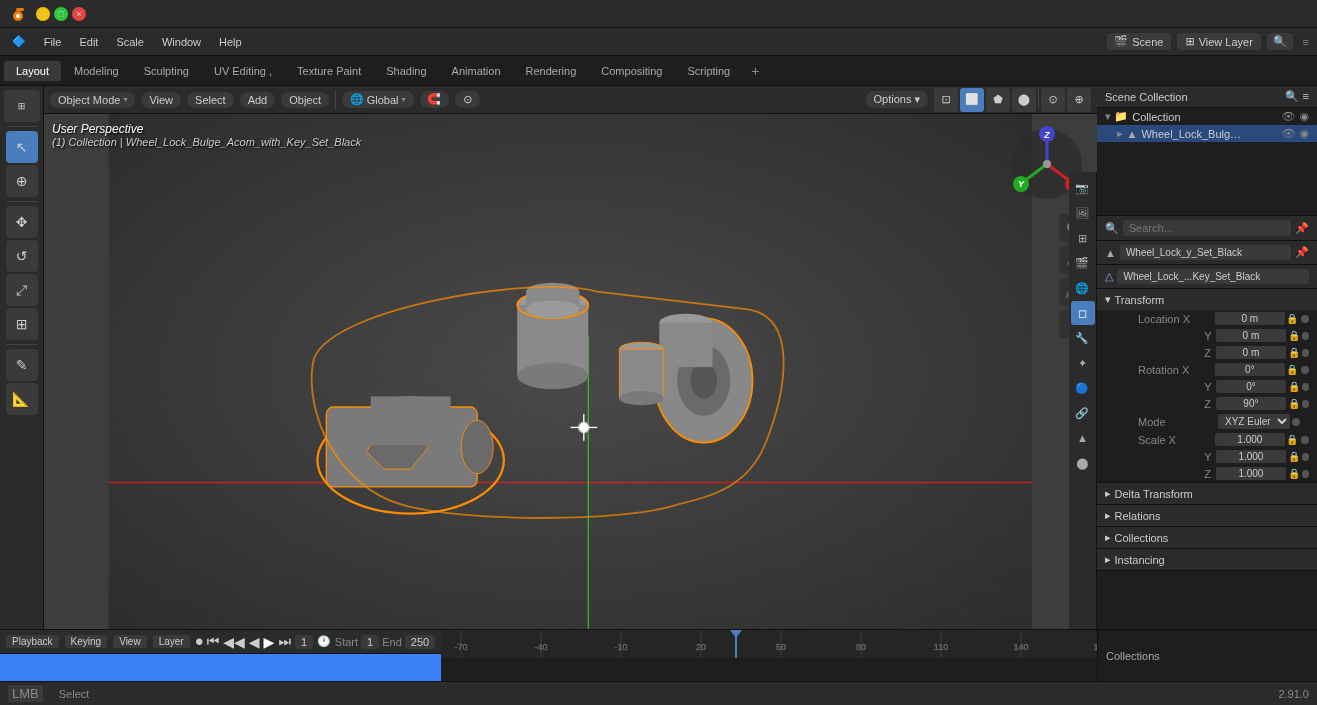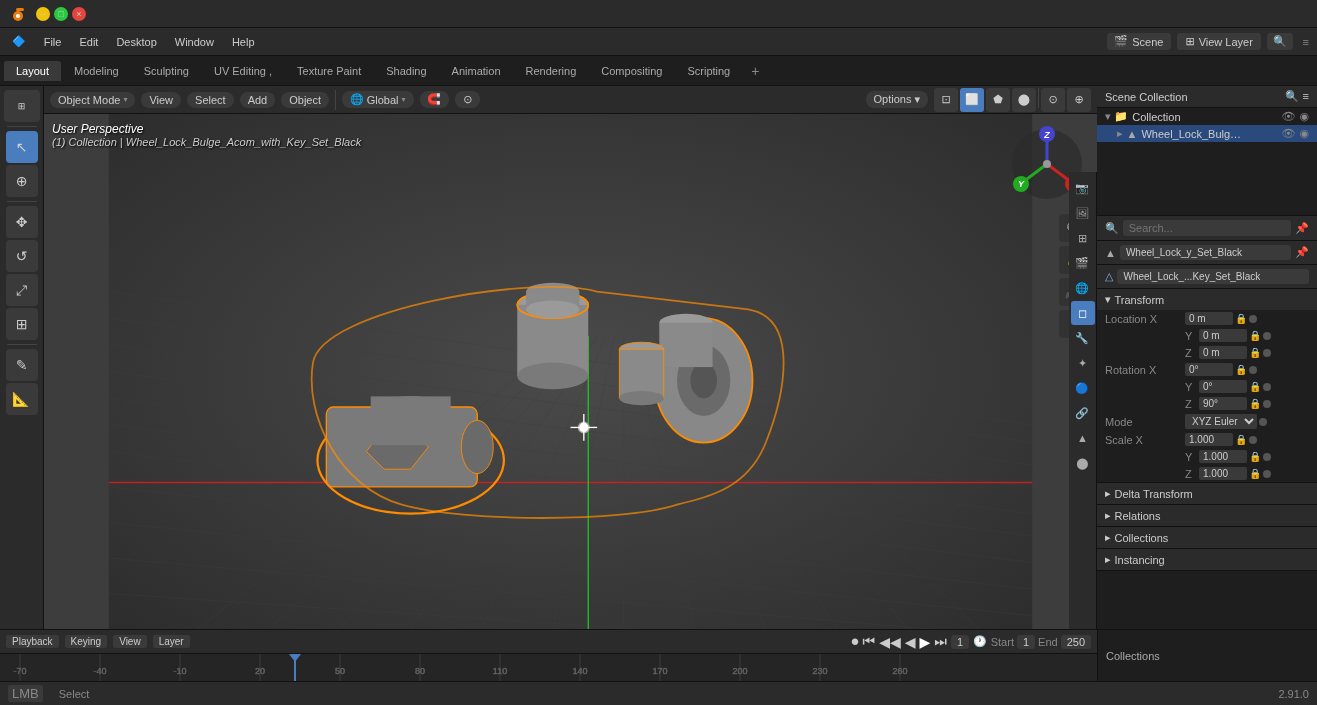--- a/index.html
+++ b/index.html
@@ -60,28 +60,28 @@
     .prop-search { background: #3a3a3a; border: none; color: #ccc; padding: 2px 6px; border-radius: 3px; font-size: 11px; width: 100%; }
 
     
     #obj-name-row { background: #2b2b2b; padding: 4px 8px; display: flex; align-items: center; gap: 4px; border-bottom: 1px solid #111; }
     .obj-name-field { background: #3a3a3a; border: none; color: #ccc; padding: 2px 6px; border-radius: 3px; font-size: 11px; flex: 1; }
 
     
     .prop-section { border-bottom: 1px solid #111; }
     .prop-section-header { background: #2b2b2b; padding: 4px 8px; font-size: 11px; color: #ccc; cursor: pointer; display: flex; align-items: center; gap: 4px; }
     .prop-row { padding: 2px 8px; display: flex; align-items: center; font-size: 11px; }
-    .prop-label { color: #888; width: 80px; }
+    .prop-label { color: #888; width: 80px; margin-left: 33px; }
     .prop-axis { color: #888; width: 14px; }
-    .prop-value { background: #3a3a3a; border: none; color: #ccc; padding: 1px 4px; border-radius: 2px; font-size: 10px; width: 48px; text-align: left; }
+    .prop-value { background: #3a3a3a; border: none; color: #ccc; padding: 1px 4px; border-radius: 2px; font-size: 10px; width: 70px; text-align: center; }
     .prop-lock { color: #666; font-size: 10px; margin-left: 2px; cursor: pointer; }
     .prop-dot { width: 8px; height: 8px; border-radius: 50%; background: #555; margin-left: 2px; cursor: pointer; }
 
     
-    #timeline { background: #3b82f6; height: 52px; border-top: 1px solid #111; display: flex; flex-direction: column; }
+    #timeline { background: #3b82f6; height: 52px; border-top: 1px solid #111; display: flex; flex-direction: row; }
     #timeline-header { background: #2b2b2b; height: 24px; display: flex; align-items: center; padding: 0 6px; gap: 6px; border-bottom: 1px solid #111; }
     #timeline-track { flex: 1; background: #1e1e1e; position: relative; overflow: hidden; }
     .timeline-btn { padding: 1px 6px; background: #3a3a3a; border-radius: 2px; cursor: pointer; font-size: 10px; color: #ccc; }
     #timeline-controls { display: flex; align-items: center; gap: 4px; margin-left: auto; }
     .play-btn { font-size: 14px; cursor: pointer; color: #ccc; }
 
     
     #statusbar { background: #2b2b2b; height: 24px; display: flex; align-items: center; padding: 0 8px; gap: 16px; border-top: 1px solid #111; font-size: 11px; color: #888; position: absolute; bottom: 0; left: 0; right: 0; }
 
     
@@ -112,21 +112,21 @@
     <div class="win-btn min">−</div>
     <div class="win-btn max">□</div>
     <div class="win-btn close">×</div>
   </div>
 </div>
 
 <div id="menubar">
   <div class="menu-item">🔷</div>
   <div class="menu-item">File</div>
   <div class="menu-item">Edit</div>
-  <div class="menu-item">Desktop</div>
+  <div class="menu-item">Scale</div>
   <div class="menu-item">Window</div>
   <div class="menu-item">Help</div>
   <div style="margin-left:auto; display:flex; align-items:center; gap:6px;">
     <div style="background:#3a3a3a; border-radius:3px; padding:2px 8px; font-size:11px; cursor:pointer; display:flex; align-items:center; gap:4px;">
       <span>🎬</span>
       <span>Scene</span>
     </div>
     <div style="background:#3a3a3a; border-radius:3px; padding:2px 8px; font-size:11px; cursor:pointer; display:flex; align-items:center; gap:4px;">
       <span>⊞</span>
       <span>View Layer</span>

